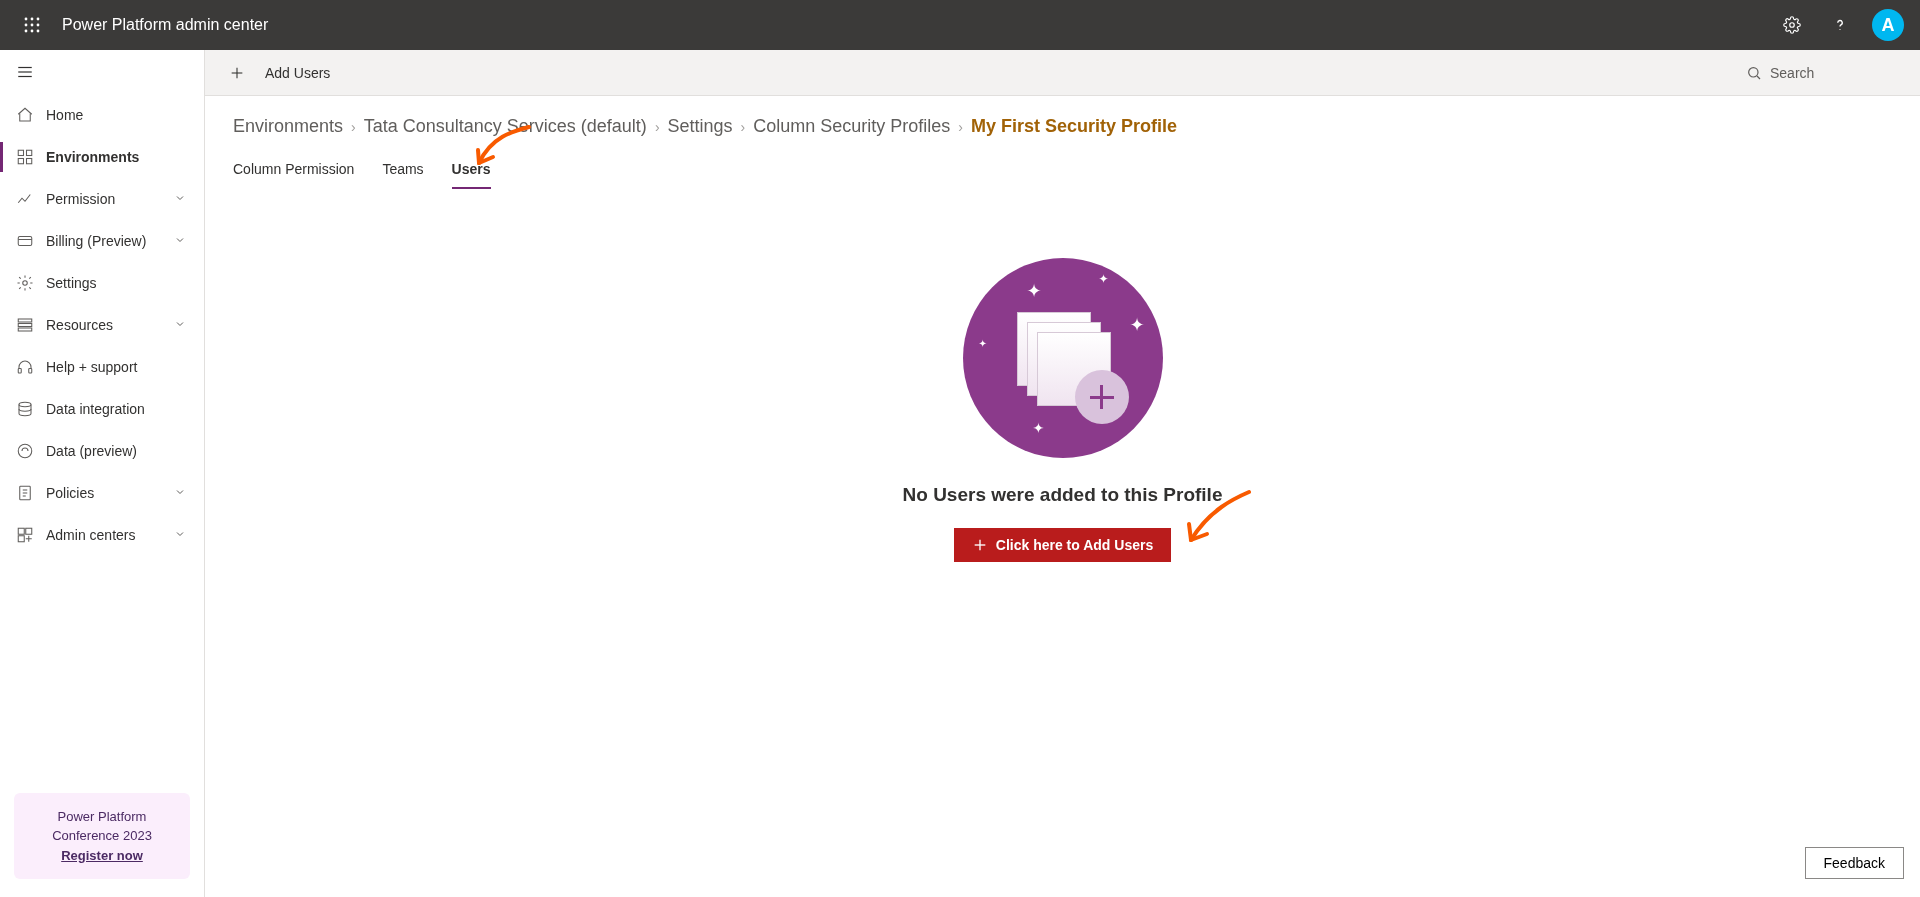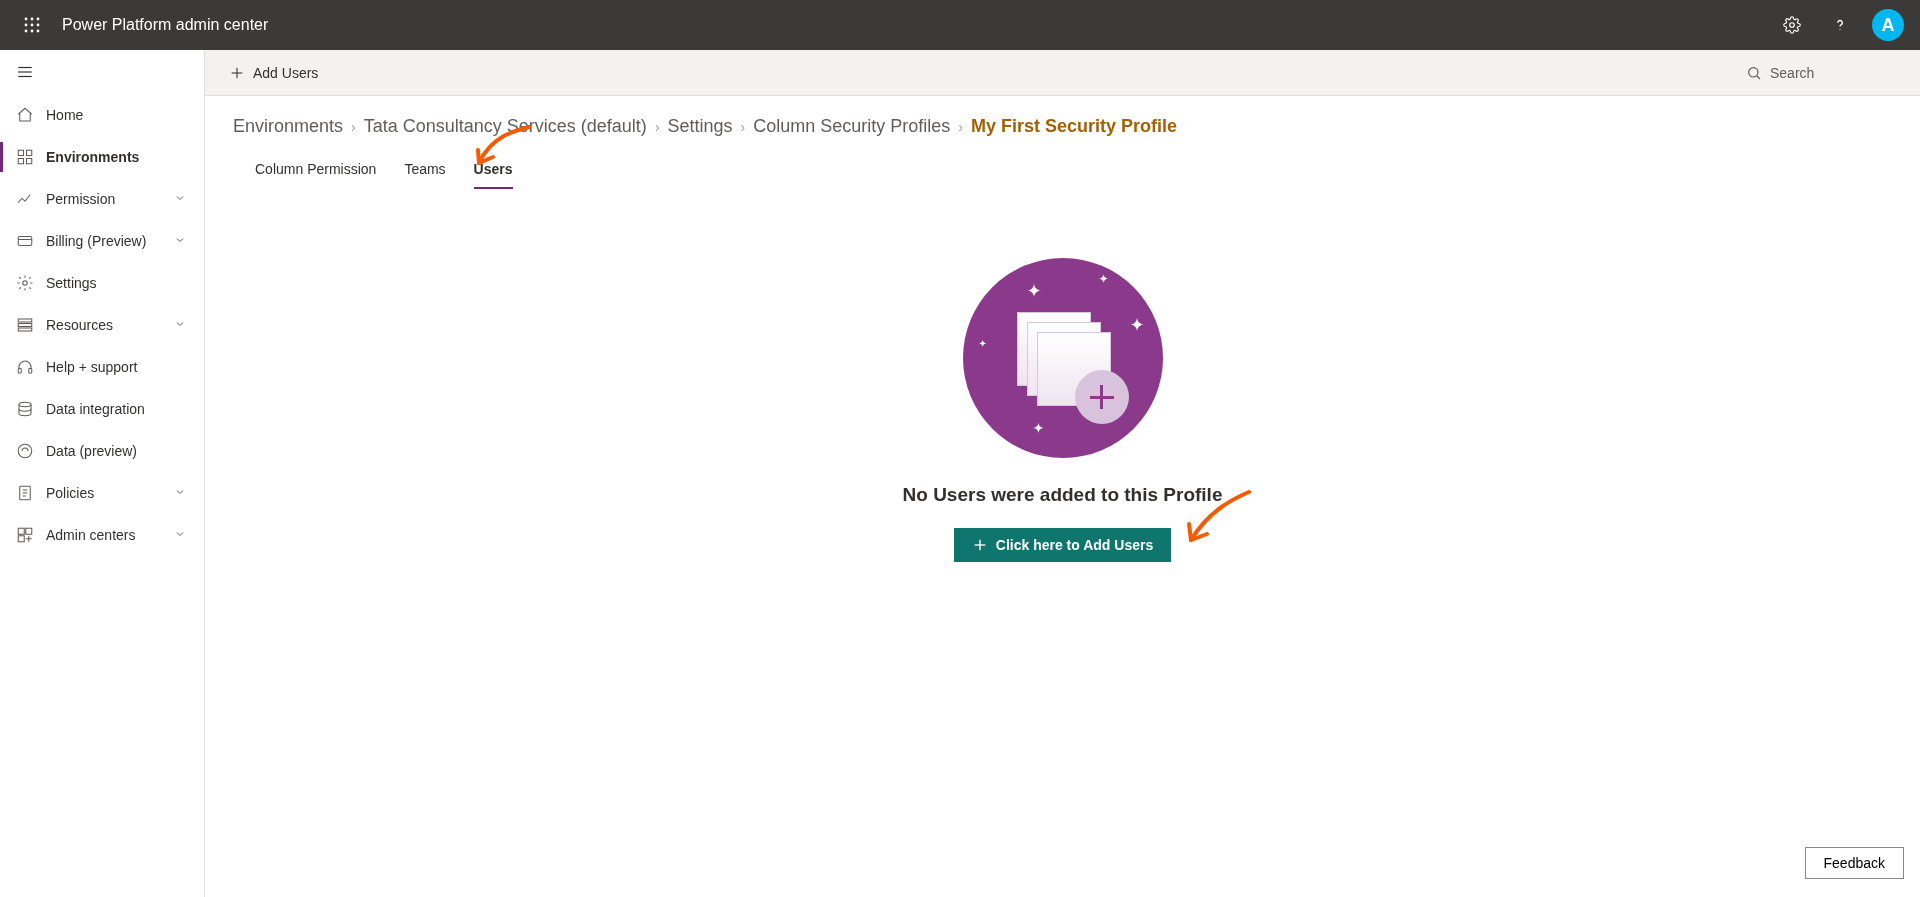--- a/index.html
+++ b/index.html
@@ -29,34 +29,34 @@
   .nav-label { flex: 1; font-size: 14px; }
   .nav-chevron { width: 14px; color: #605e5c; }
 
   .promo { margin: 8px 14px 18px; padding: 14px 10px; background: #fbeefc; border-radius: 6px; text-align: center; font-size: 13px; line-height: 1.5; color: #4b2a63; }
   .promo .register { text-decoration: underline; cursor: pointer; font-weight: 600; }
 
   
   .content { flex: 1; display: flex; flex-direction: column; min-width: 0; position: relative; }
 
   .commandbar { height: 46px; background: #f3f2f1; border-bottom: 1px solid #e1dfdd; display: flex; align-items: center; padding: 0 24px; gap: 24px; }
-  .cmd-btn { display: flex; align-items: center; gap: 8px; cursor: pointer; font-size: 14px; height: 100%; }
+  .cmd-btn { display: flex; align-items: center; gap: 20px; cursor: pointer; font-size: 14px; height: 100%; }
   .cmd-btn svg { stroke: #323130; }
   .commandbar-spacer { flex: 1; }
   .search-box { display: flex; align-items: center; gap: 8px; color: #605e5c; cursor: text; width: 150px; }
   .search-box svg { stroke: #605e5c; }
 
   .page-body { flex: 1; padding: 20px 28px 0; overflow: auto; position: relative; }
 
   .breadcrumb { display: flex; align-items: center; flex-wrap: wrap; gap: 8px; font-size: 18px; color: #605e5c; margin-bottom: 18px; }
   .crumb { cursor: pointer; }
   .crumb.current { color: #a16207; font-weight: 600; cursor: default; }
   .crumb-sep { color: #a19f9d; font-size: 14px; }
 
-  .tabs { display: flex; gap: 28px; border-bottom: 1px solid transparent; margin-left: 22px; }
+  .tabs { display: flex; gap: 28px; border-bottom: 1px solid transparent; }
   .tab { padding: 6px 0 10px; font-size: 14px; cursor: pointer; border-bottom: 2px solid transparent; color: #323130; }
   .tab.active { border-bottom-color: #742774; font-weight: 600; }
 
   
   .annot { position: absolute; pointer-events: none; }
   .annot svg path { stroke: #f85a00; stroke-width: 4; fill: none; stroke-linecap: round; }
 
   
   .empty-wrap { display: flex; flex-direction: column; align-items: center; margin-top: 68px; }
   .empty-art { width: 200px; height: 200px; border-radius: 50%; background: #8b3a8b; position: relative; display: flex; align-items: center; justify-content: center; }
@@ -65,21 +65,21 @@
   .sheet { position: absolute; width: 74px; height: 74px; border: 1px solid #d7c9d7; background: linear-gradient(#fff,#f0e4f0); }
   .sheet.s1 { top: 0; left: 0; }
   .sheet.s2 { top: 10px; left: 10px; }
   .sheet.s3 { top: 20px; left: 20px; }
   .plus-badge { position: absolute; right: -20px; bottom: -20px; width: 54px; height: 54px; border-radius: 50%; background: #d9c2dc; display: flex; align-items: center; justify-content: center; }
   .plus-badge::before, .plus-badge::after { content: ""; position: absolute; background: #8b3a8b; }
   .plus-badge::before { width: 24px; height: 3px; }
   .plus-badge::after { width: 3px; height: 24px; }
 
   .empty-title { margin-top: 26px; font-size: 19px; font-weight: 600; color: #323130; }
-  .cta-btn { margin-top: 22px; background: #0f766e; color: #fff; border: none; height: 34px; padding: 0 18px; display: flex; align-items: center; gap: 8px; font-size: 14px; font-weight: 600; cursor: pointer; }
+  .cta-btn { margin-top: 22px; background: #b91c1c; color: #fff; border: none; height: 34px; padding: 0 18px; display: flex; align-items: center; gap: 8px; font-size: 14px; font-weight: 600; cursor: pointer; }
   .cta-btn svg { stroke: #fff; }
 
   .feedback-wrap { position: absolute; right: 16px; bottom: 18px; }
   .feedback { background: #fff; border: 1px solid #8a8886; height: 32px; padding: 0 18px; font-size: 14px; cursor: pointer; }
 </style>
 </head>
 <body>
 
 <div class="topbar">
   <div class="waffle">
@@ -239,20 +239,25 @@
               <rect x="3" y="13" width="8" height="8"></rect>
               <path d="M17 13v8M13 17h8"></path>
             </svg>
           </span>
           <span class="nav-label">Admin centers</span>
           <span class="nav-chevron"><svg width="12" height="12" viewBox="0 0 24 24" fill="none" stroke="#605e5c" stroke-width="2">
               <polyline points="6 9 12 15 18 9"></polyline>
             </svg></span>
         </div>
       </div>
+    <div class="promo">
+      <div>Power Platform</div>
+      <div>Conference 2023</div>
+      <div class="register">Register now</div>
+    </div>
   </div>
 
   <div class="content">
 
     <div class="commandbar">
       <div class="cmd-btn">
         <svg width="16" height="16" viewBox="0 0 24 24" fill="none" stroke-width="1.6">
             <line x1="12" y1="4" x2="12" y2="20"></line>
             <line x1="4" y1="12" x2="20" y2="12"></line>
           </svg>

